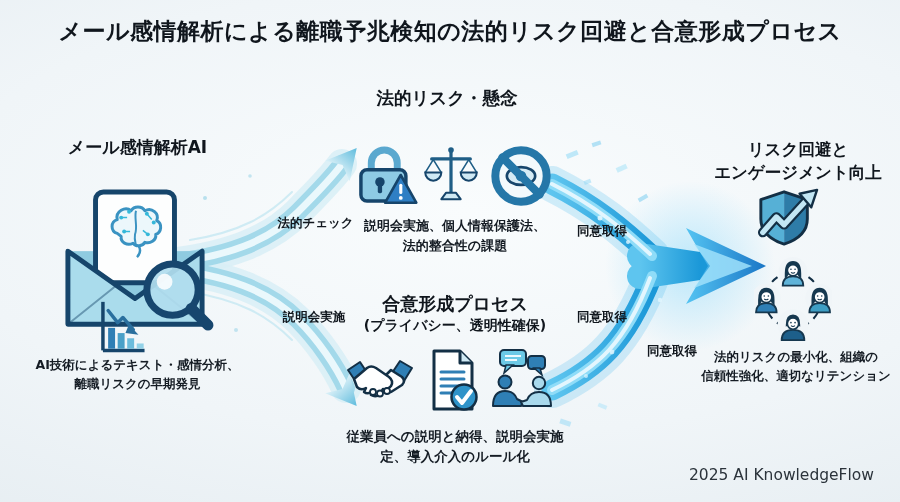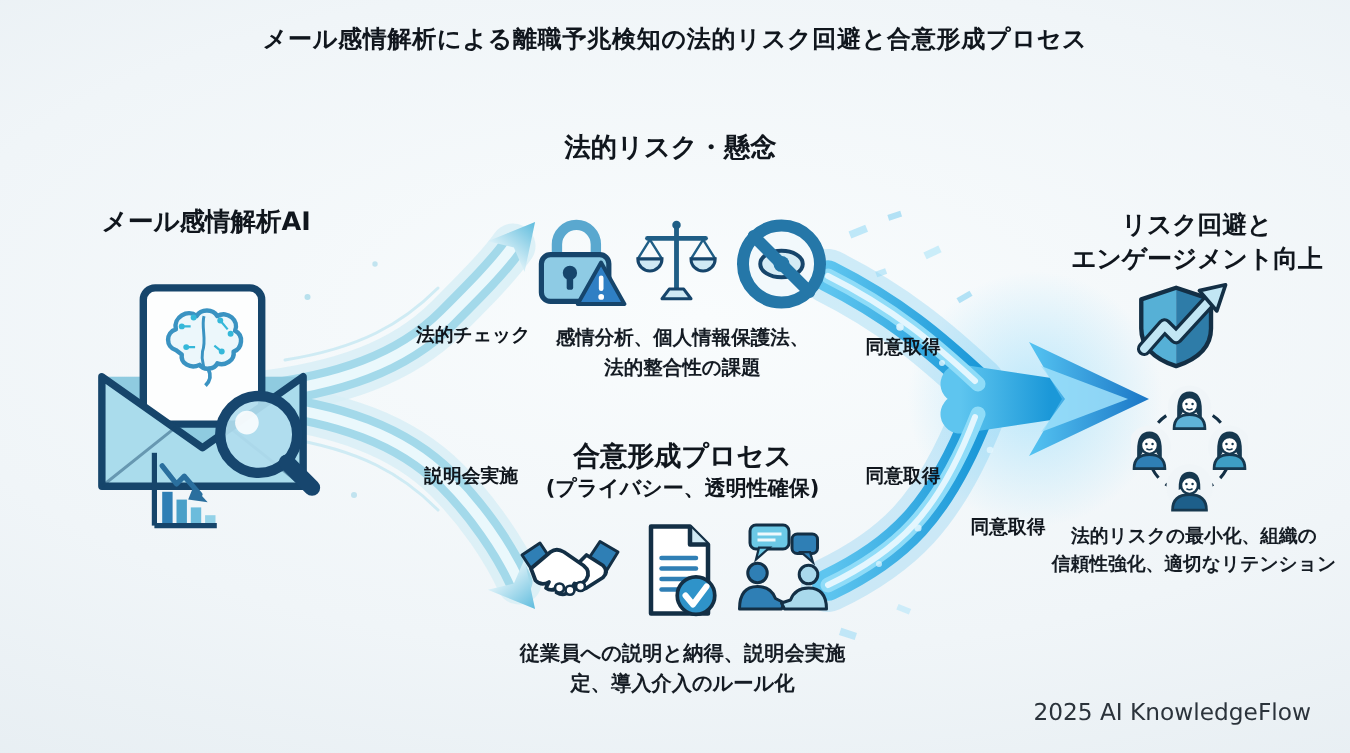--- a/index.html
+++ b/index.html
@@ -4,21 +4,21 @@
 <style>
   html,body{margin:0;padding:0;}
   .canvas{
     position:relative;width:900px;height:502px;overflow:hidden;
     background:radial-gradient(130% 100% at 52% 42%, #f9fcfd 0%, #f0f5f8 45%, #e3ebf0 85%, #d9e2e8 100%);
     font-family:"DejaVu Sans","Liberation Sans",sans-serif;
     color:#15202b;
   }
   .abs{position:absolute;}
   .ctr{text-align:center;}
-  .title{top:16px;left:0;right:0;font-size:16px;font-weight:bold;letter-spacing:.5px;color:#10161d;}
+  .title{top:16px;left:0;right:0;font-size:23px;font-weight:bold;letter-spacing:.5px;color:#10161d;}
   .node-title{font-weight:bold;color:#10161d;}
   .node-sub{font-weight:bold;color:#10161d;}
   .caption{font-weight:bold;color:#151c24;line-height:1.5;}
   .caption span{display:block;}
   .lbl{position:absolute;font-size:12.5px;font-weight:bold;color:#10161d;text-align:center;white-space:nowrap;}
   .footer{right:26px;top:466px;font-size:15.5px;color:#2b333b;}
   svg{display:block;}
   .icon{position:absolute;}
 </style>
 </head>
@@ -129,20 +129,24 @@
       <line x1="8" y1="58" x2="56" y2="58" stroke="#16456b" stroke-width="4"></line>
       <rect x="14" y="32" width="8" height="24" fill="#2f7fb5"></rect>
       <rect x="25" y="38" width="8" height="18" fill="#4aa0c8"></rect>
       <rect x="36" y="44" width="8" height="12" fill="#6cbcdc"></rect>
       <rect x="47" y="50" width="8" height="6" fill="#93d2e8"></rect>
       <polyline points="14,12 25,26 31,20 43,34" fill="none" stroke="#2a6f9e" stroke-width="4" stroke-linecap="round" stroke-linejoin="round"></polyline>
       <polygon points="38,28 49,40 34,38" fill="#2a6f9e"></polygon>
     </svg>
   </div>
 
+  <div class="abs ctr caption" style="left:5px;top:356px;width:265px;font-size:12.5px;">
+    <span>AI技術によるテキスト・感情分析、</span>
+    <span>離職リスクの早期発見</span>
+  </div>
 
   <div class="abs ctr node-title" style="left:322px;top:86px;width:250px;font-size:17.5px;">法的リスク・懸念</div>
 
   <div class="icon" style="left:354px;top:141px;width:64px;height:68px;">
     <svg width="64" height="68" viewBox="0 0 74 72">
       <path d="M 20 34 V 22 A 15 15 0 0 1 50 22 V 34" fill="none" stroke="#5aa8cf" stroke-width="8"></path>
       <rect x="8" y="30" width="52" height="36" rx="7" fill="#8ecbe4" stroke="#16456b" stroke-width="4"></rect>
       <circle cx="30" cy="44" r="5.5" fill="#16456b"></circle>
       <rect x="27.5" y="46" width="5" height="11" rx="2" fill="#16456b"></rect>
       <polygon points="54,36 72,68 36,68" fill="#2f7fc4" stroke="#16456b" stroke-width="3" stroke-linejoin="round"></polygon>
@@ -167,21 +171,21 @@
     <svg width="62" height="62" viewBox="0 0 70 70">
       <circle cx="35" cy="35" r="29" fill="#f2f9fc" stroke="#2577a8" stroke-width="9"></circle>
       <ellipse cx="35" cy="35" rx="16" ry="10" fill="#d5ebf5" stroke="#16456b" stroke-width="3"></ellipse>
       <circle cx="35" cy="35" r="6" fill="#2577a8"></circle>
       <circle cx="35" cy="35" r="2.8" fill="#16456b"></circle>
       <line x1="14" y1="14" x2="56" y2="56" stroke="#2577a8" stroke-width="9" stroke-linecap="round"></line>
     </svg>
   </div>
 
   <div class="abs ctr caption" style="left:330px;top:216px;width:250px;font-size:13px;">
-    <span>感情分析、個人情報保護法、</span>
+    <span>説明会実施、個人情報保護法、</span>
     <span>法的整合性の課題</span>
   </div>
 
   <div class="abs ctr node-title" style="left:330px;top:292px;width:250px;font-size:18px;">合意形成プロセス</div>
   <div class="abs ctr node-sub" style="left:316px;top:317px;width:278px;font-size:14px;">(プライバシー、透明性確保)</div>
 
   <div class="icon" style="left:346px;top:354px;width:68px;height:54px;">
     <svg width="68" height="54" viewBox="0 0 68 54">
       <polygon points="2,16 14,8 22,20 10,28" fill="#2f7fb5" stroke="#132f45" stroke-width="2" stroke-linejoin="round"></polygon>
       <polygon points="66,14 54,7 46,19 58,27" fill="#2f7fb5" stroke="#132f45" stroke-width="2" stroke-linejoin="round"></polygon>

